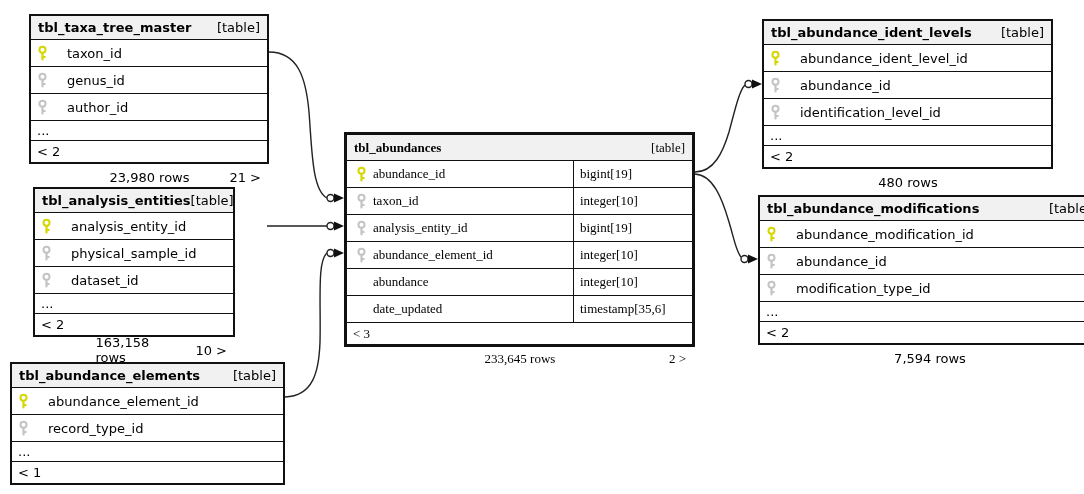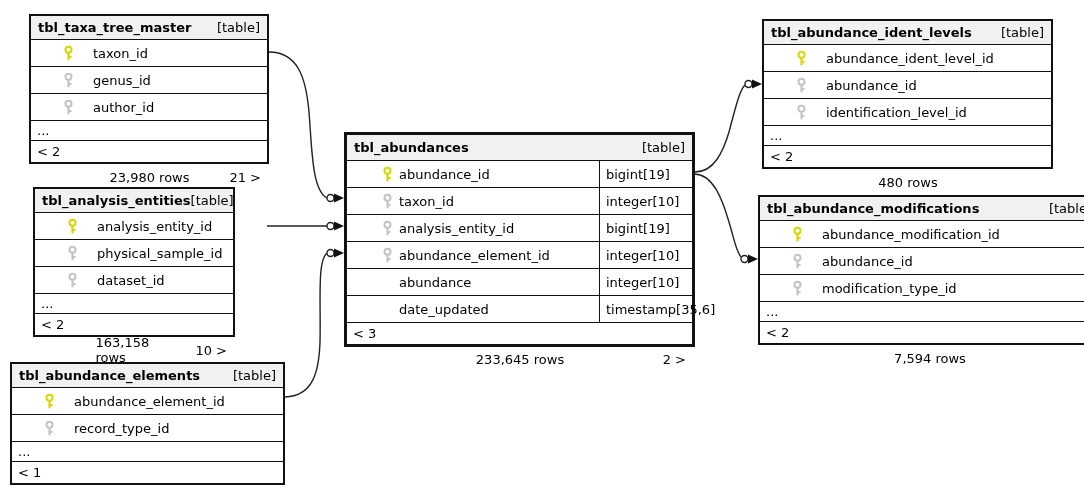--- a/index.html
+++ b/index.html
@@ -23,21 +23,21 @@
   .erd-table.selected{border-width:3px;}
   .thead{
     background:var(--header-bg);display:flex;align-items:center;
     justify-content:space-between;height:23px;padding:0 7px;
   }
   .selected .thead{height:25px;}
   .t-title{font-weight:bold;letter-spacing:0px;}
   .t-type{font-weight:normal;text-align:center;}
   .trow{
     display:flex;align-items:center;height:26px;
-    border-top:1px solid var(--border);background:var(--row-bg);padding-left:26px;
+    border-top:1px solid var(--border);background:var(--row-bg);
   }
   .kcell{flex:0 0 36px;display:flex;align-items:center;padding-left:6px;box-sizing:border-box;}
   .selected .kcell{flex:0 0 26px;padding-left:9px;}
   .cname{white-space:nowrap;}
   .key-icon circle{fill:none;stroke-width:2.2;}
   .key-icon path{fill:none;stroke-width:2.4;stroke-linecap:round;}
   .key-icon.pk circle,.key-icon.pk path{stroke:var(--primary-key);}
   .key-icon.fk circle,.key-icon.fk path{stroke:var(--foreign-key);}
   .key-icon.none{visibility:hidden;}
   .name-part{display:flex;align-items:center;height:100%;}
@@ -195,21 +195,21 @@
     <span class="cname">record_type_id</span>
   </div>
   <div class="tellipsis">...</div>
   <div class="tfoot">
     <span class="fcell f-prev">&lt; 1</span>
     <span class="fcell f-rows">0 rows</span>
     <span class="fcell f-next">2 &gt;</span>
   </div>
 </div>
 
-<div class="erd-table selected" style="left:344px;top:132px;width:351px;">
+<div class="erd-table selected" style="left:344px;top:132px;width:351px;font-family:Liberation Serif, serif;">
   <div class="thead">
     <span class="t-title">tbl_abundances</span>
     <span class="t-type">[table]</span>
   </div>
   <div class="trow">
     <span class="name-part">
       <span class="kcell">
           <svg class="key-icon pk" width="11" height="17" viewBox="0 0 12 18">
             <circle cx="6" cy="5" r="3.3"></circle>
             <path d="M6 8.6 V15.5 M6 12.8 h2.4"></path>

